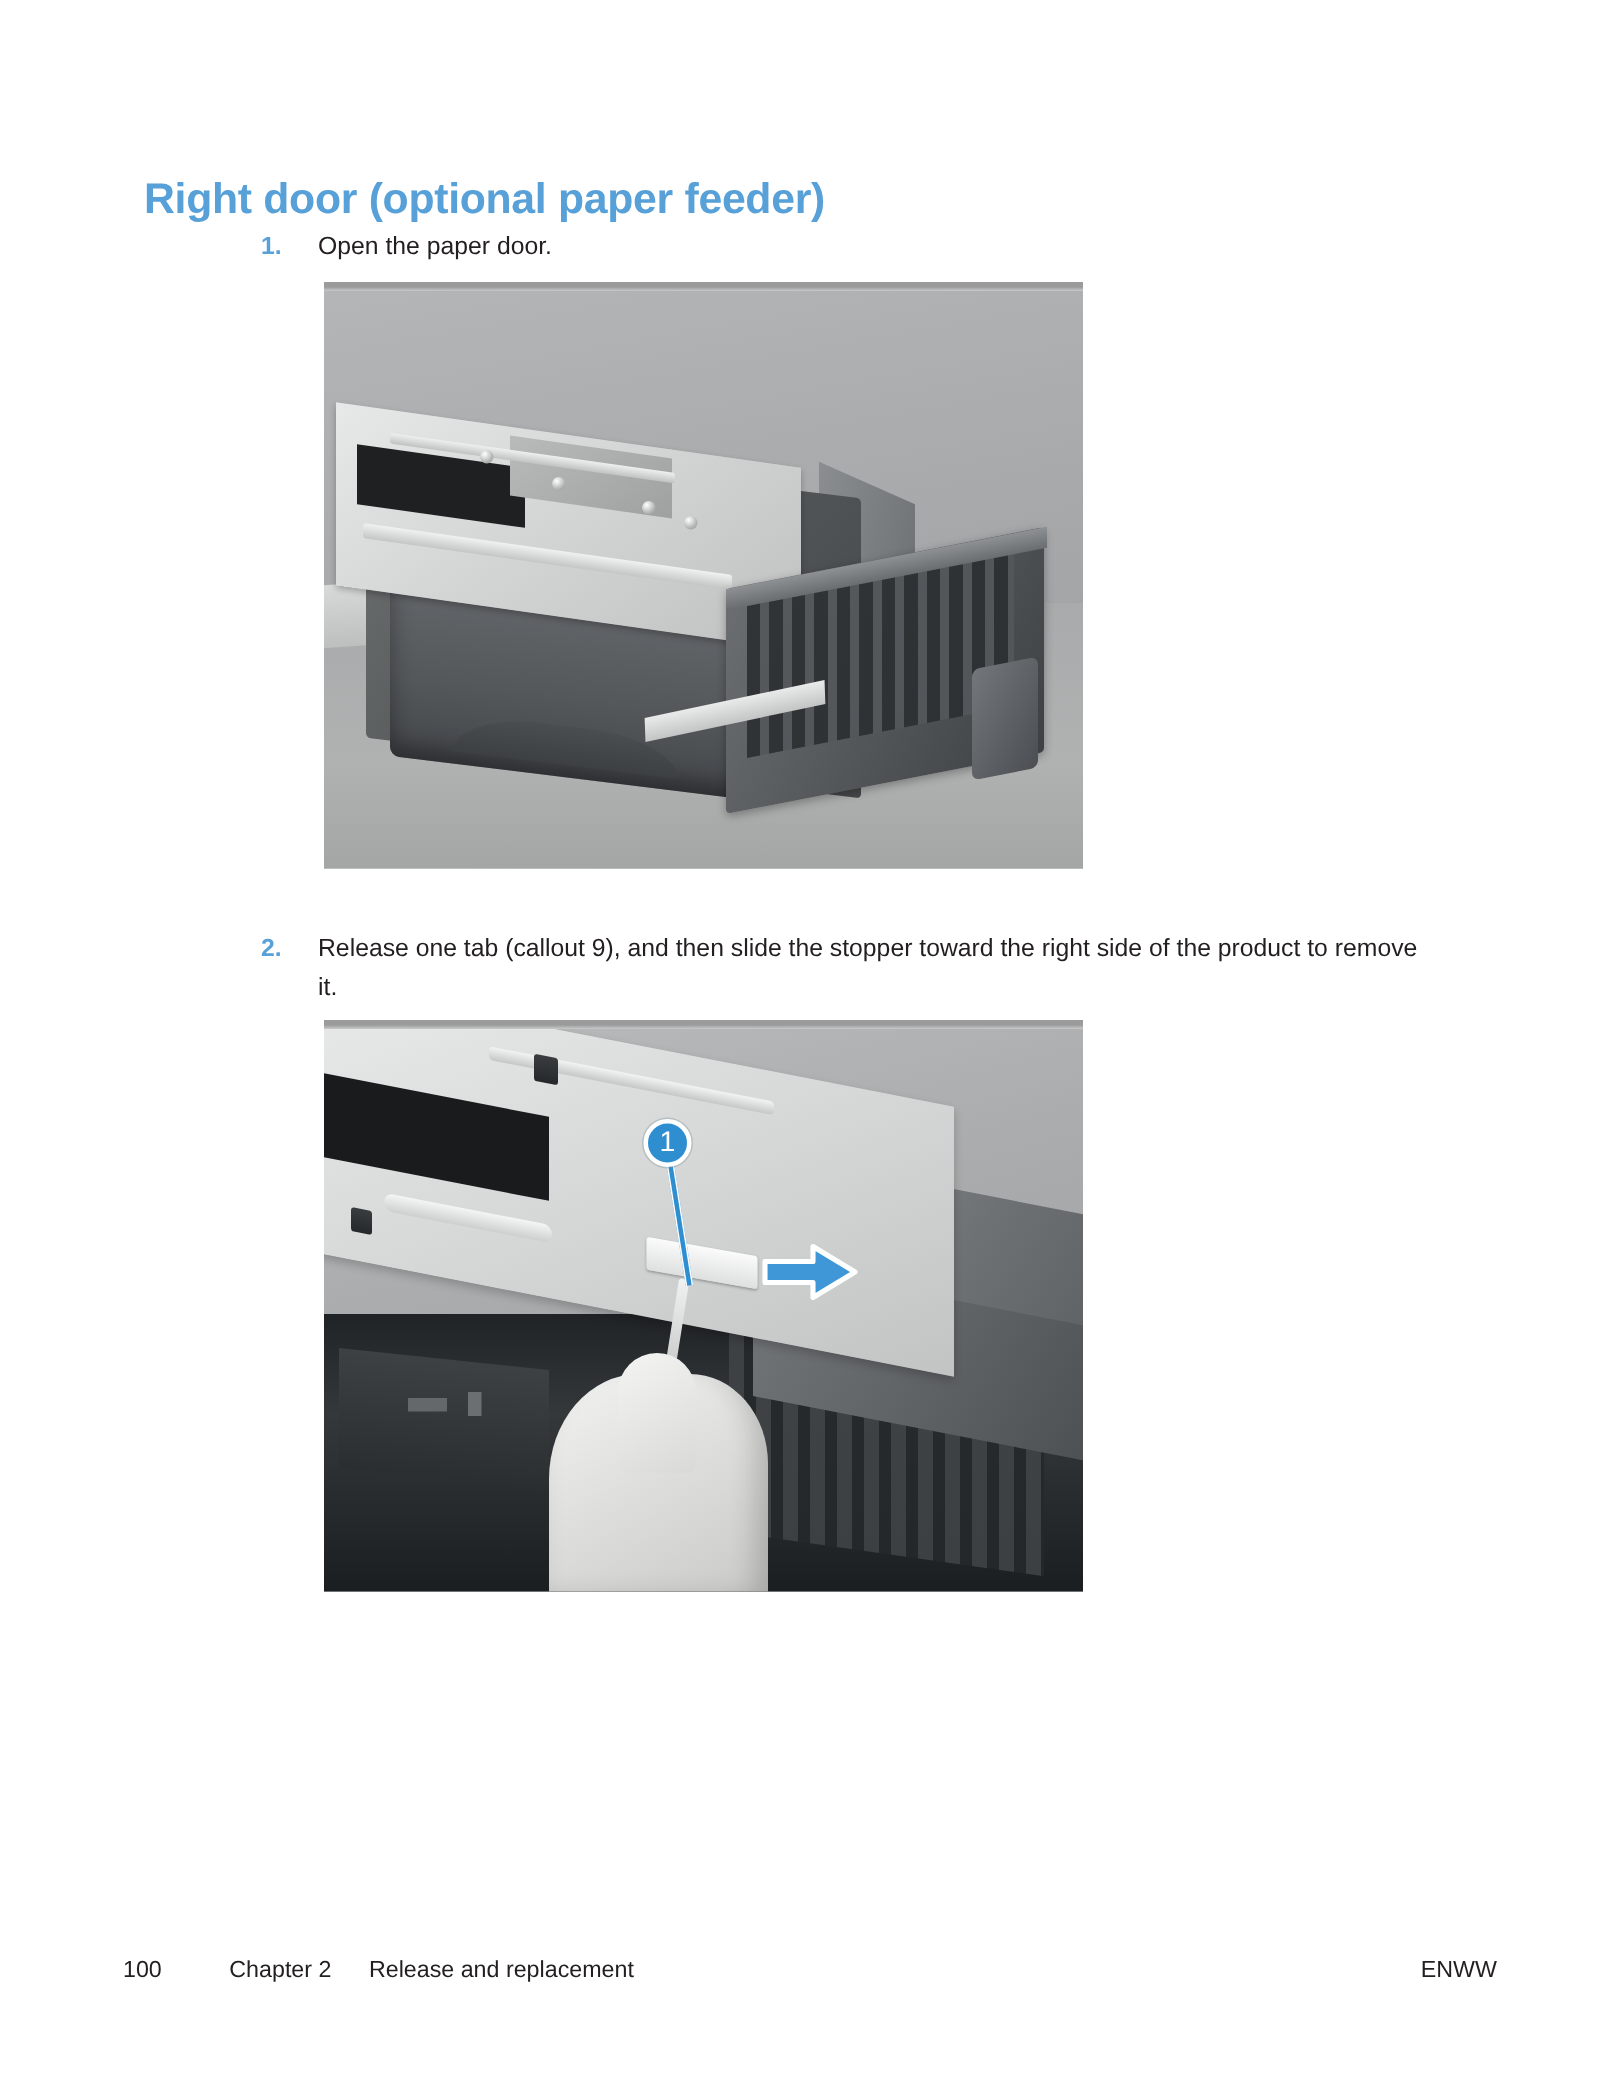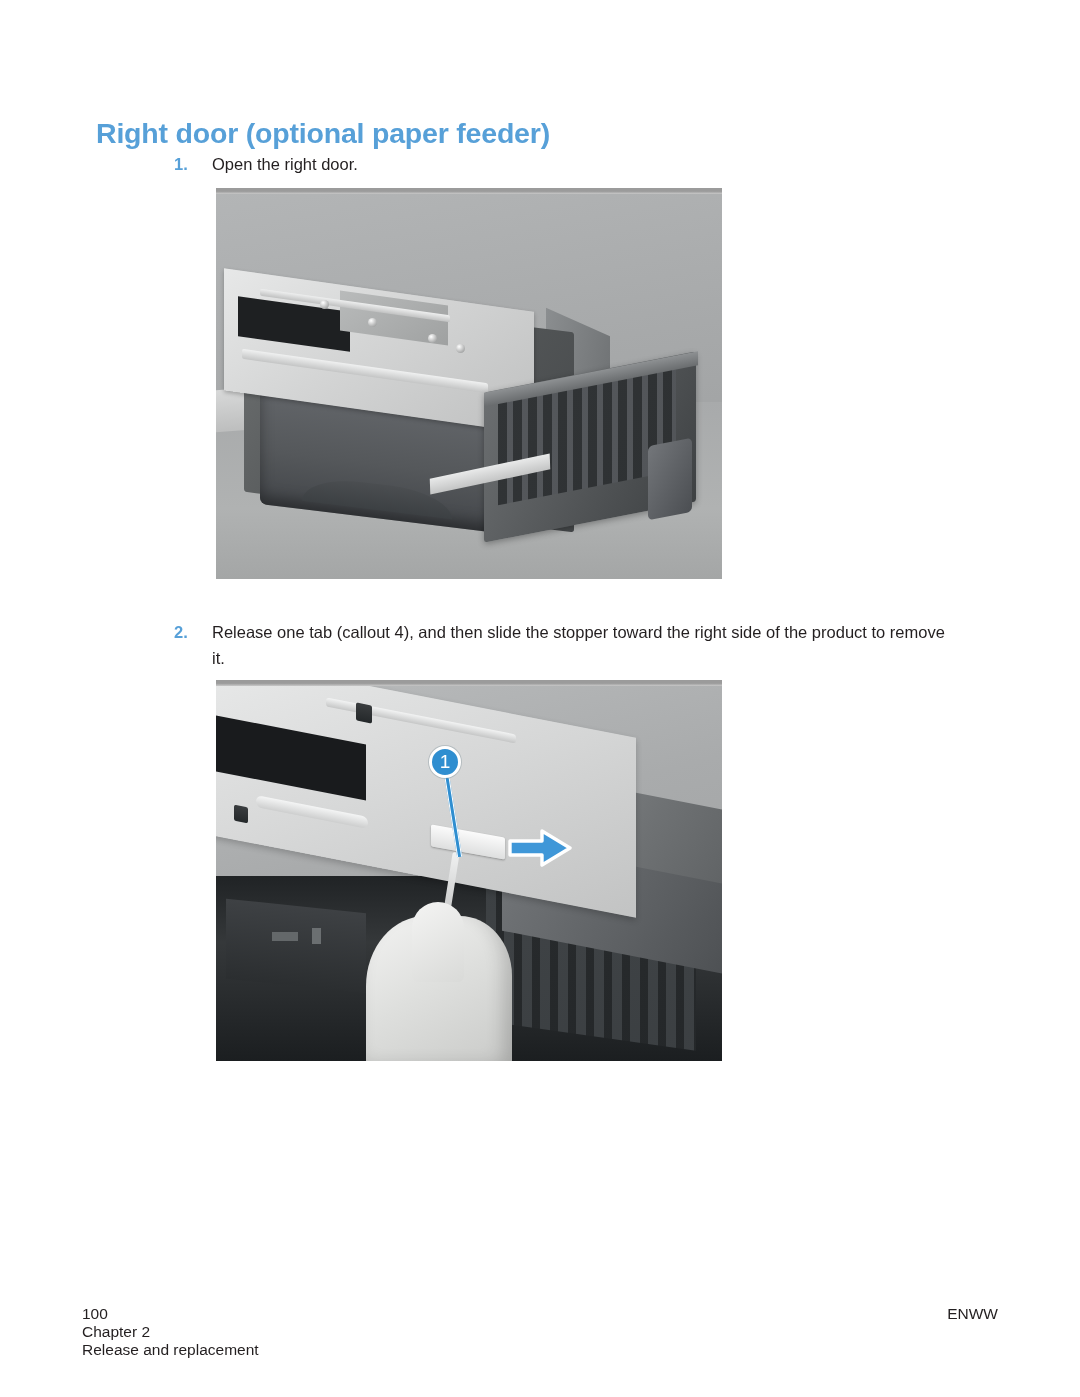--- a/index.html
+++ b/index.html
@@ -390,34 +390,34 @@
   
   .footer {
     position: absolute;
     left: 82px; right: 82px; top: 1305px;
     display: flex;
     justify-content: space-between;
     align-items: baseline;
     font-size: 15.5px;
     color: #231f20;
   }
-  .footer-left { display: flex; gap: 0; flex-direction: column; }
+  .footer-left { display: flex; gap: 11px; }
   .footer-page { margin-right: 34px; }
   .footer-chapter { margin-right: 14px; }
 </style>
 </head>
 <body>
 
 <div class="page">
 
   <h1 class="page-title">Right door (optional paper feeder)</h1>
 
   <div class="step" id="step-1">
     <span class="step-num">1.</span>
-    <span class="step-text">Open the right door.</span>
+    <span class="step-text">Open the paper door.</span>
   </div>
 
   <div class="figure" id="figure-1">
     <div class="figure-rule"></div>
     <div class="figure-photo" id="photo-1">
       <div class="p1-bg"></div>
       <div class="p1-floor"></div>
       <div class="p1-ledge"></div>
       <div class="p1-side"></div>
       <div class="p1-body"></div>
@@ -438,21 +438,21 @@
       <div class="p1-door"></div>
       <div class="p1-door-ribs"></div>
       <div class="p1-door-edge"></div>
       <div class="p1-hinge"></div>
       <div class="p1-door-tray"></div>
     </div>
   </div>
 
   <div class="step" id="step-2">
     <span class="step-num">2.</span>
-    <span class="step-text">Release one tab (callout 4), and then slide the stopper toward the right side of the product to remove it.</span>
+    <span class="step-text">Release one tab (callout 9), and then slide the stopper toward the right side of the product to remove it.</span>
   </div>
 
   <div class="figure" id="figure-2">
     <div class="figure-rule"></div>
     <div class="figure-photo" id="photo-2">
       <div class="p2-bg"></div>
       <div class="p2-cavity"></div>
       <div class="p2-ribs"></div>
       <div class="p2-panel-left"></div>
       <div class="p2-panel-tab"></div>

